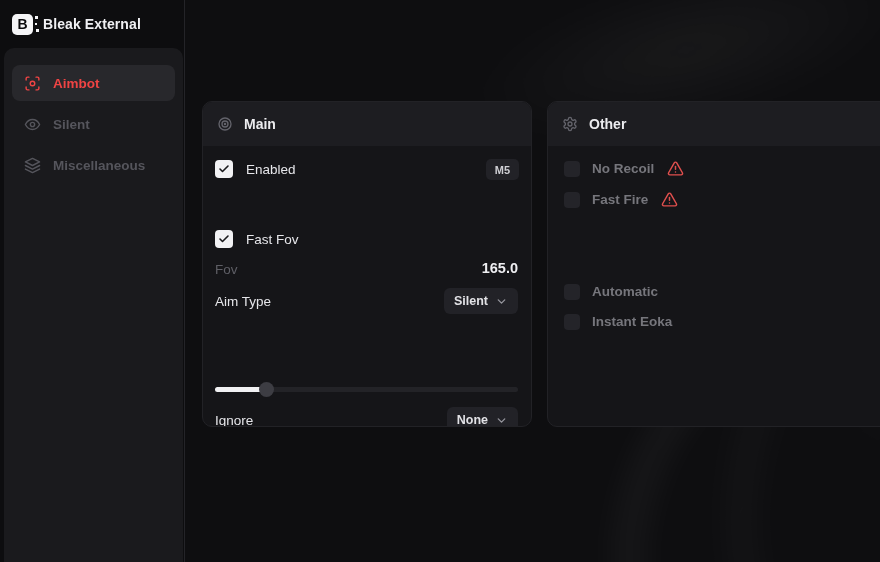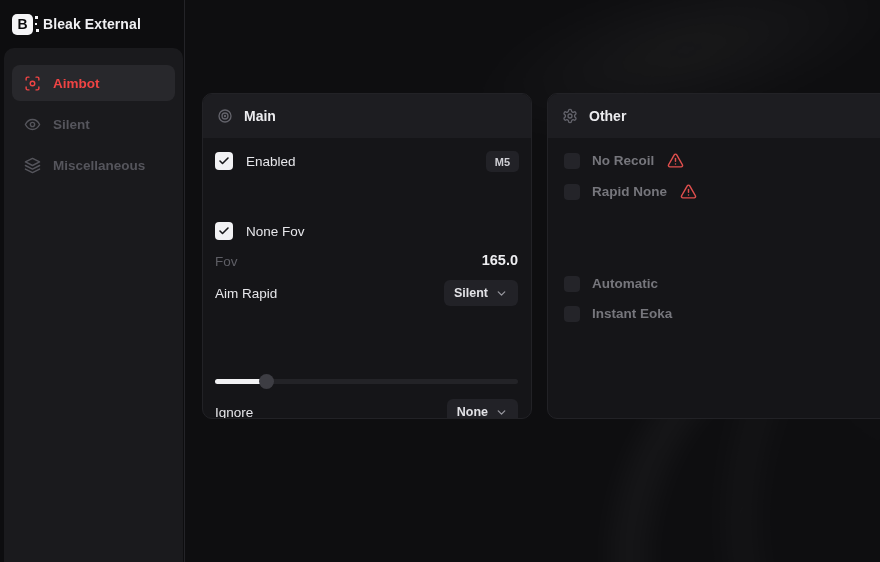--- a/index.html
+++ b/index.html
@@ -35,21 +35,21 @@
 
   
   .main { position:absolute; left:186px; top:0; right:0; bottom:0; z-index:2; }
 
   .search-wrap { position:absolute; left:16px; top:12px; width:671px; height:67px; background:#17171a; border-radius:10px; }
   .search-box { position:absolute; left:14px; top:14px; right:12px; height:39px; background:#1d1d21; border:1px solid #2a2a2f; border-radius:8px; display:flex; align-items:center; padding:0 14px; gap:12px; }
   .search-box svg { width:16px; height:16px; color:#8b8b92; flex:0 0 auto; }
   .search-box input { flex:1; background:transparent; border:none; outline:none; color:#d6d6da; font-size:13px; font-family:inherit; }
   .search-box input::placeholder { color:#69696f; }
 
-  .panel { position:absolute; top:93px; height:326px; background:#151518; border:1px solid #222226; border-radius:10px; overflow:hidden; }
+  .panel { position:absolute; top:101px; height:326px; background:#151518; border:1px solid #222226; border-radius:10px; overflow:hidden; }
   .panel-main { left:16px; width:330px; }
   .panel-other { left:361px; width:390px; }
   .panel-header { position:absolute; left:0; top:0; right:0; height:44px; background:#1d1d21; display:flex; align-items:center; padding:0 14px; gap:11px; }
   .panel-header svg { width:16px; height:16px; color:#63636b; }
   .panel-title { font-size:14px; font-weight:700; color:#ececef; }
 
   .checkbox { width:18px; height:18px; border-radius:4px; background:#232328; flex:0 0 auto; display:flex; align-items:center; justify-content:center; }
   .checkbox.checked { background:#f2f2f4; }
   .checkbox svg { width:12px; height:12px; color:#1a1a1d; }
   .checkbox-sm { width:16px; height:16px; border-radius:4px; background:#242429; flex:0 0 auto; }
@@ -178,35 +178,35 @@
       <div class="abs flexrow" style="left:12px; top:58px; gap:13px;">
         <div class="checkbox checked">
           <svg viewBox="0 0 24 24" fill="none" stroke="currentColor" stroke-width="3.2" stroke-linecap="round" stroke-linejoin="round">
               <use href="#ic-check"></use>
             </svg>
         </div>
         <span class="row-label">Enabled</span>
       </div>
       <div class="kbd-badge">M5</div>
 
-      <span class="abs row-label" style="left:12px; top:192px; top:192px;">Aim Rapid</span>
+      <span class="abs row-label" style="left:12px; top:192px; top:192px;">Aim Type</span>
       <div class="dropdown" style="top:186px;">
         <span class="dd-value">Silent</span>
         <svg viewBox="0 0 24 24" fill="none" stroke="currentColor" stroke-width="2.4" stroke-linecap="round" stroke-linejoin="round">
             <use href="#ic-chevron"></use>
           </svg>
       </div>
 
       <div class="abs flexrow" style="left:12px; top:128px; gap:13px;">
         <div class="checkbox checked">
           <svg viewBox="0 0 24 24" fill="none" stroke="currentColor" stroke-width="3.2" stroke-linecap="round" stroke-linejoin="round">
               <use href="#ic-check"></use>
             </svg>
         </div>
-        <span class="row-label">None Fov</span>
+        <span class="row-label">Fast Fov</span>
       </div>
 
       <span class="abs row-label dim" style="left:12px; top:160px;">Fov</span>
       <span class="abs" style="right:13px; top:158px; font-size:14.5px; font-weight:700; color:#eeeef1;">165.0</span>
       <div class="slider-track">
         <div class="slider-fill" style="width: 17.3%;"></div>
         <div class="slider-handle" style="left: 17.3%;"></div>
       </div>
 
       <span class="abs row-label" style="left:12px; top:311px;">Ignore</span>
@@ -229,21 +229,21 @@
 
       <div class="other-row" style="top:58px;">
         <div class="checkbox-sm"></div>
         <span class="other-label">No Recoil</span>
         <svg class="warn-icon" viewBox="0 0 24 24" fill="none" stroke="currentColor" stroke-width="2.1" stroke-linecap="round" stroke-linejoin="round">
             <use href="#ic-warn"></use>
           </svg>
       </div>
       <div class="other-row" style="top:89px;">
         <div class="checkbox-sm"></div>
-        <span class="other-label">Rapid None</span>
+        <span class="other-label">Fast Fire</span>
         <svg class="warn-icon" viewBox="0 0 24 24" fill="none" stroke="currentColor" stroke-width="2.1" stroke-linecap="round" stroke-linejoin="round">
             <use href="#ic-warn"></use>
           </svg>
       </div>
       <div class="other-row" style="top:181px;">
         <div class="checkbox-sm"></div>
         <span class="other-label">Automatic</span>
       </div>
       <div class="other-row" style="top:211px;">
         <div class="checkbox-sm"></div>

